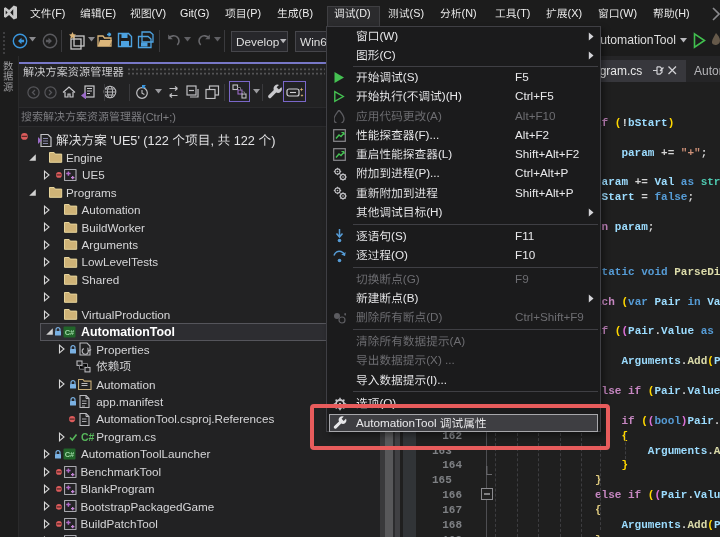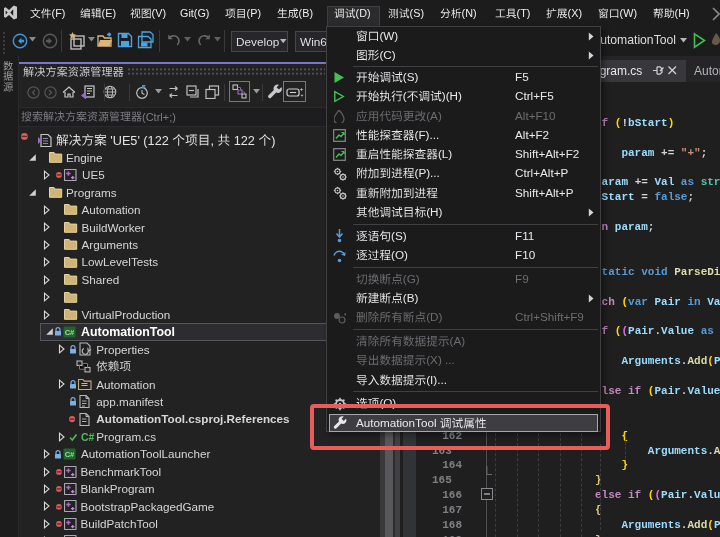--- a/index.html
+++ b/index.html
@@ -295,20 +295,21 @@
 <div class="abs code" style="left:489.4px;top:339.2px"><span>                </span><span style="color:#dbc77d">{</span></div>
 <div class="abs code" style="left:432px;top:354.1px;width:30px;text-align:right;color:#7e8084">157</div>
 <div class="abs code" style="left:489.4px;top:354.1px"><span>                    </span><span style="color:#9cdcfe">Arguments</span><span style="color:#d4d4d4">.</span><span style="color:#dcdcaa">Add</span><span style="color:#ffd700">(</span><span style="color:#9cdcfe">Pair</span></div>
 <div class="abs code" style="left:432px;top:369.0px;width:30px;text-align:right;color:#7e8084">158</div>
 <div class="abs code" style="left:489.4px;top:369.0px"><span>                </span><span style="color:#dbc77d">}</span></div>
 <div class="abs code" style="left:432px;top:383.9px;width:30px;text-align:right;color:#7e8084">159</div>
 <div class="abs code" style="left:489.4px;top:383.9px"><span>                </span><span style="color:#c586c0">else if</span><span style="color:#ffd700"> (</span><span style="color:#9cdcfe">Pair</span><span style="color:#d4d4d4">.</span><span style="color:#9cdcfe">Value</span></div>
 <div class="abs code" style="left:432px;top:398.8px;width:30px;text-align:right;color:#7e8084">160</div>
 <div class="abs code" style="left:489.4px;top:398.8px"><span>                </span><span style="color:#dbc77d">{</span></div>
 <div class="abs code" style="left:432px;top:413.7px;width:30px;text-align:right;color:#7e8084">161</div>
+<div class="abs code" style="left:489.4px;top:413.7px"><span>                    </span><span style="color:#c586c0">if</span><span style="color:#ffd700"> (</span><span style="color:#da70d6">(</span><span style="color:#569cd6">bool</span><span style="color:#da70d6">)</span><span style="color:#9cdcfe">Pair</span><span style="color:#d4d4d4">.</span></div>
 <div class="abs code" style="left:432px;top:428.6px;width:30px;text-align:right;color:#7e8084">162</div>
 <div class="abs code" style="left:489.4px;top:428.6px"><span>                    </span><span style="color:#ffd700">{</span></div>
 <div class="abs code" style="left:432px;top:443.5px;width:30px;text-align:left;color:#7e8084">163</div>
 <div class="abs code" style="left:489.4px;top:443.5px"><span>                        </span><span style="color:#9cdcfe">Arguments</span><span style="color:#d4d4d4">.</span><span style="color:#dcdcaa">Add</span></div>
 <div class="abs code" style="left:432px;top:458.4px;width:30px;text-align:right;color:#7e8084">164</div>
 <div class="abs code" style="left:489.4px;top:458.4px"><span>                    </span><span style="color:#ffd700">}</span></div>
 <div class="abs code" style="left:432px;top:473.3px;width:30px;text-align:left;color:#7e8084">165</div>
 <div class="abs code" style="left:489.4px;top:473.3px"><span>                </span><span style="color:#dbc77d">}</span></div>
 <div class="abs code" style="left:432px;top:488.2px;width:30px;text-align:right;color:#7e8084">166</div>
 <div class="abs code" style="left:489.4px;top:488.2px"><span>                </span><span style="color:#c586c0">else if</span><span style="color:#ffd700"> (</span><span style="color:#da70d6">(</span><span style="color:#9cdcfe">Pair</span><span style="color:#d4d4d4">.</span><span style="color:#9cdcfe">Value</span></div>
@@ -596,21 +597,21 @@
 <div class="abs" style="left:96.3px;top:395.0px;font-size:11.7px;color:#d6d6d8;white-space:pre;">app.manifest</div>
 <svg class="abs" style="left:67.9px;top:415.1px;" width="9" height="9" viewBox="0 0 9 9">
       <circle cx="4.1" cy="4.1" r="3.1" fill="#dd5c5c"></circle>
       <path d="M1.6 4.1 h5.0" stroke="#5a2a2a" stroke-width="1.3"></path>
     </svg>
 <svg class="abs" style="left:79.0px;top:412.7px;" width="11" height="13" viewBox="0 0 11 13">
       <path d="M1 .5h6l3 3v9H1z" fill="none" stroke="#b9b9bd" stroke-width="1.1"></path>
       <path d="M7 .5v3h3" fill="none" stroke="#b9b9bd" stroke-width="1"></path>
       <path d="M3 6h4.5M3 8.5h4.5" stroke="#b9b9bd" stroke-width="0.9"></path>
     </svg>
-<div class="abs" style="left:96.3px;top:412.4px;font-size:11.7px;color:#d6d6d8;white-space:pre;font-weight:bold;">AutomationTool.csproj.References</div>
+<div class="abs" style="left:96.3px;top:412.4px;font-size:11.7px;color:#d6d6d8;white-space:pre;">AutomationTool.csproj.References</div>
 <svg class="abs" style="left:58.0px;top:431.6px;" width="8" height="10" viewBox="0 0 8 10">
       <path d="M1.5 1.2 6 5 1.5 8.8z" fill="none" stroke="#d8d8d8" stroke-width="1.1"></path>
     </svg>
 <svg class="abs" style="left:69.0px;top:432.6px;" width="9" height="9" viewBox="0 0 9 9">
       <path d="M1 4.5 3.3 7 7.5 1.5" fill="none" stroke="#57b65b" stroke-width="1.6"></path>
     </svg>
 <svg class="abs" style="left:81.0px;top:430.6px;" width="15" height="12" viewBox="0 0 15 12">
       <text x="0" y="10" font-size="10.5" font-family="Liberation Sans" font-weight="bold" fill="#57b65b">C#</text>
     </svg>
 <div class="abs" style="left:96.3px;top:429.9px;font-size:11.7px;color:#d6d6d8;white-space:pre;">Program.cs</div>

